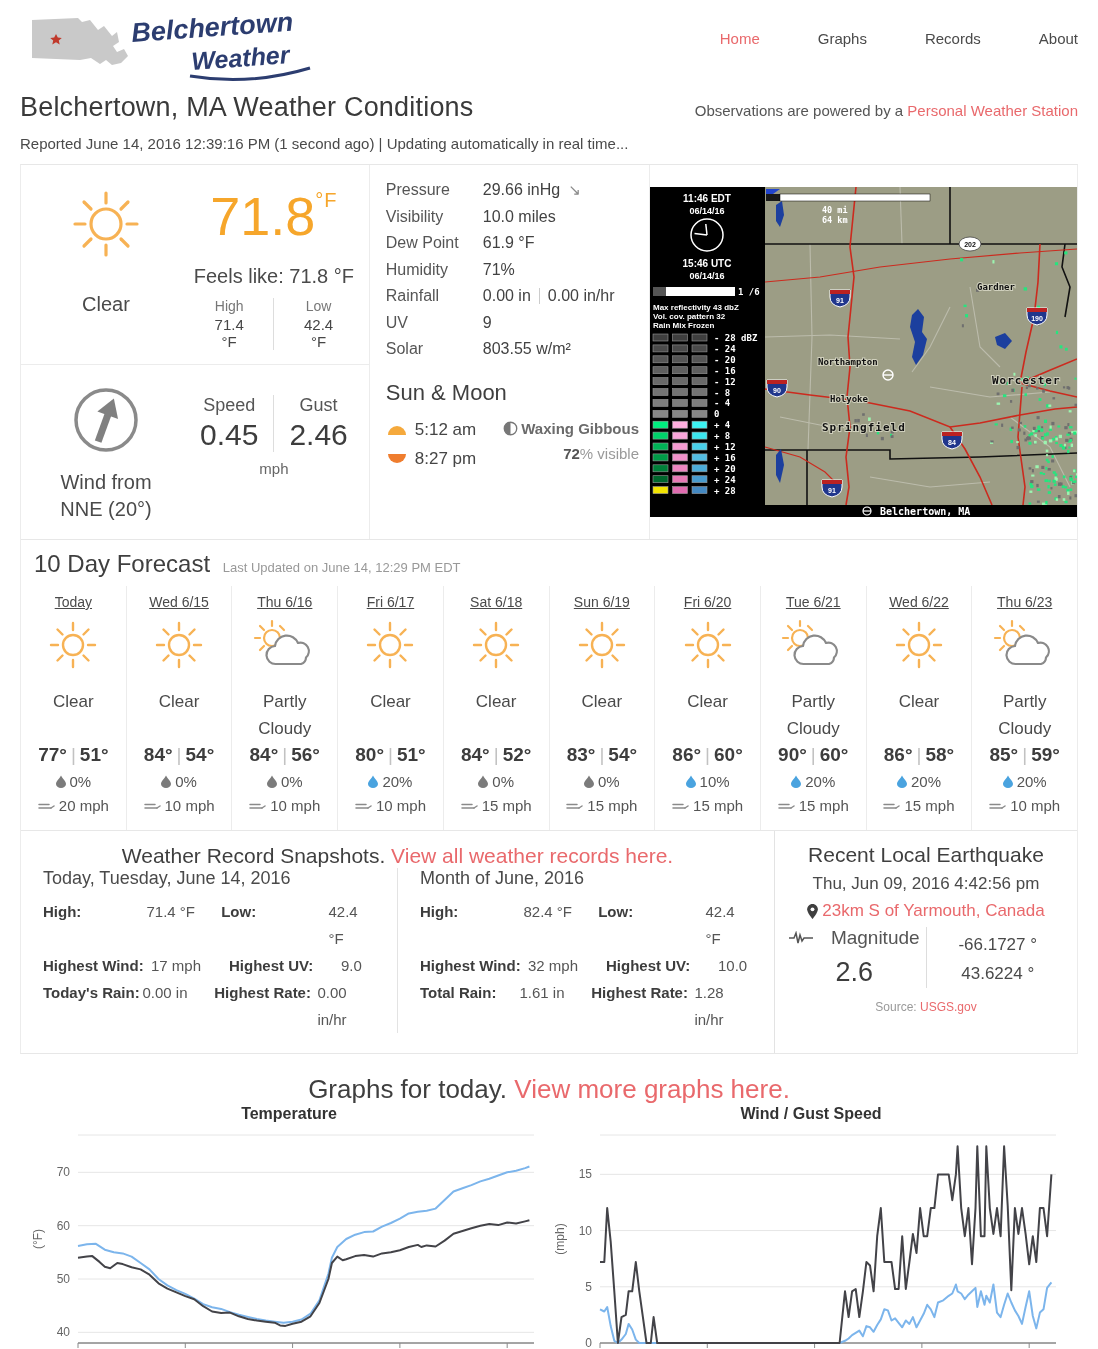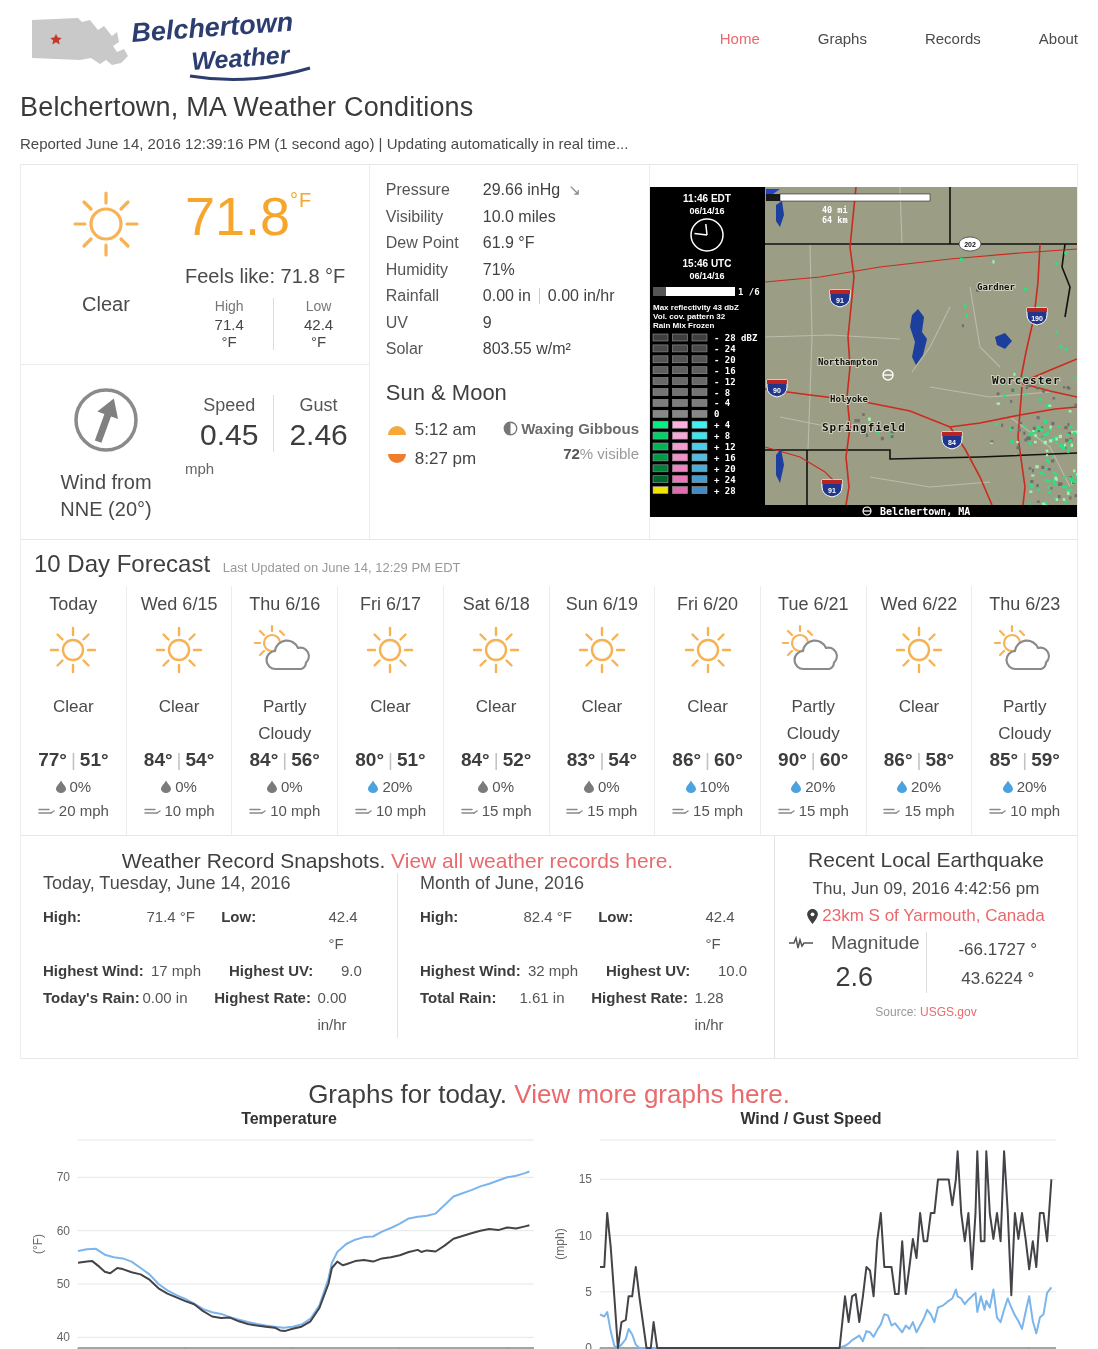--- a/index.html
+++ b/index.html
@@ -18,21 +18,21 @@
   .powered{font-size:15px;color:#555;margin-bottom:4px;}
   .reported{font-size:15px;color:#4a4a4a;margin:12px 0 12px;}
   
   .box{border:1px solid #e7e7e7;border-left:1px solid #ececec;border-right:1px solid #ececec;}
   
   .current{display:flex;}
   .cur-left{width:352px;border-right:1px solid #ececec;display:flex;flex-direction:column;}
   .cur-top{border-bottom:1px solid #ececec;display:flex;padding:16px 6px 14px;}
   .cur-bot{display:flex;padding:16px 6px 16px;}
   .halfL{width:158px;display:flex;flex-direction:column;align-items:center;}
-  .halfR{flex:1;display:flex;flex-direction:column;align-items:flex-start;}
+  .halfR{flex:1;display:flex;flex-direction:column;align-items:center;}
   .bigtemp{font-size:54px;color:#f6a62b;line-height:1;margin-top:8px;}
   .bigtemp sup{font-size:20px;vertical-align:28px;letter-spacing:1px;}
   .cond{font-size:20px;color:#4a4a4a;margin-top:26px;}
   .feels{font-size:20px;color:#4a4a4a;margin-top:22px;}
   .hl{display:flex;margin-top:10px;}
   .hl>div{padding:0 20px;text-align:center;}
   .hl>div+div{border-left:1px solid #ddd;}
   .hl .lab{font-size:14px;color:#777;}
   .hl .val{font-size:15px;color:#464646;margin-top:2px;}
   .windtxt{font-size:20px;color:#4a4a4a;text-align:center;margin-top:10px;line-height:1.35;}
@@ -57,21 +57,21 @@
   .visible{font-size:15px;color:#9a9a9a;margin-top:8px;}
   .visible b{color:#555;}
   .cur-right{flex:1;display:flex;justify-content:center;align-items:center;padding:6px 0;}
   
   .forecast{border-top:1px solid #e7e7e7;padding-top:10px;}
   .fchead{padding:0 13px;font-size:24px;color:#3f3f3f;}
   .fchead .upd{font-size:13px;color:#999;margin-left:6px;}
   .fcgrid{display:flex;margin-top:8px;}
   .fc-cell{flex:1;text-align:center;padding:8px 2px 16px;}
   .fc-cell+.fc-cell{border-left:1px solid #ececec;}
-  .fc-day{font-size:18px;color:#4a4a4a;}
+  .fc-day{font-size:14px;color:#4a4a4a;text-decoration:underline;}
   .fc-ic{margin-top:4px;height:62px;display:flex;align-items:center;justify-content:center;}
   .fc-cond{font-size:17px;color:#4a4a4a;line-height:27px;min-height:54px;margin-top:12px;display:flex;flex-direction:column;justify-content:flex-start;}
   .fc-temps{font-size:19px;font-weight:bold;color:#3d3d3d;margin-top:2px;}
   .fc-temps .pipe{color:#c2c2c2;font-weight:normal;padding:0 4px;}
   .fc-sub{font-size:15px;color:#555;margin-top:7px;display:flex;align-items:center;justify-content:center;gap:4px;}
   
   .records{border-top:1px solid #e7e7e7;display:flex;}
   .rec-main{flex:1;padding:13px 0 20px;}
   .rec-title{text-align:center;font-size:21px;color:#3f3f3f;}
   .rec-cols{display:flex;}
@@ -119,20 +119,23 @@
           <text x="172" y="62" font-size="25" transform="rotate(-4 172 62)">Weather</text>
         </g>
         <path d="M170,68 q60,10 120,-8" stroke="#2c3d70" stroke-width="3" fill="none"></path>
       </svg>
     </div>
     <div class="nav" id="nav"><a class="nav-link active">Home</a><a class="nav-link">Graphs</a><a class="nav-link">Records</a><a class="nav-link">About</a></div>
   </div>
 
   <div class="titlerow">
     <h1>Belchertown, MA Weather Conditions</h1>
+    <div class="powered">
+      <span>Observations are powered by a </span><a class="red">Personal Weather Station</a>
+    </div>
   </div>
   <div class="reported">Reported June 14, 2016 12:39:16 PM (1 second ago) | Updating automatically in real time...</div>
 
   <div class="box">
 
     <div class="current">
       <div class="cur-left">
         <div class="cur-top">
           <div class="halfL">
             <svg width="86" height="86" viewBox="0 0 86 86">

